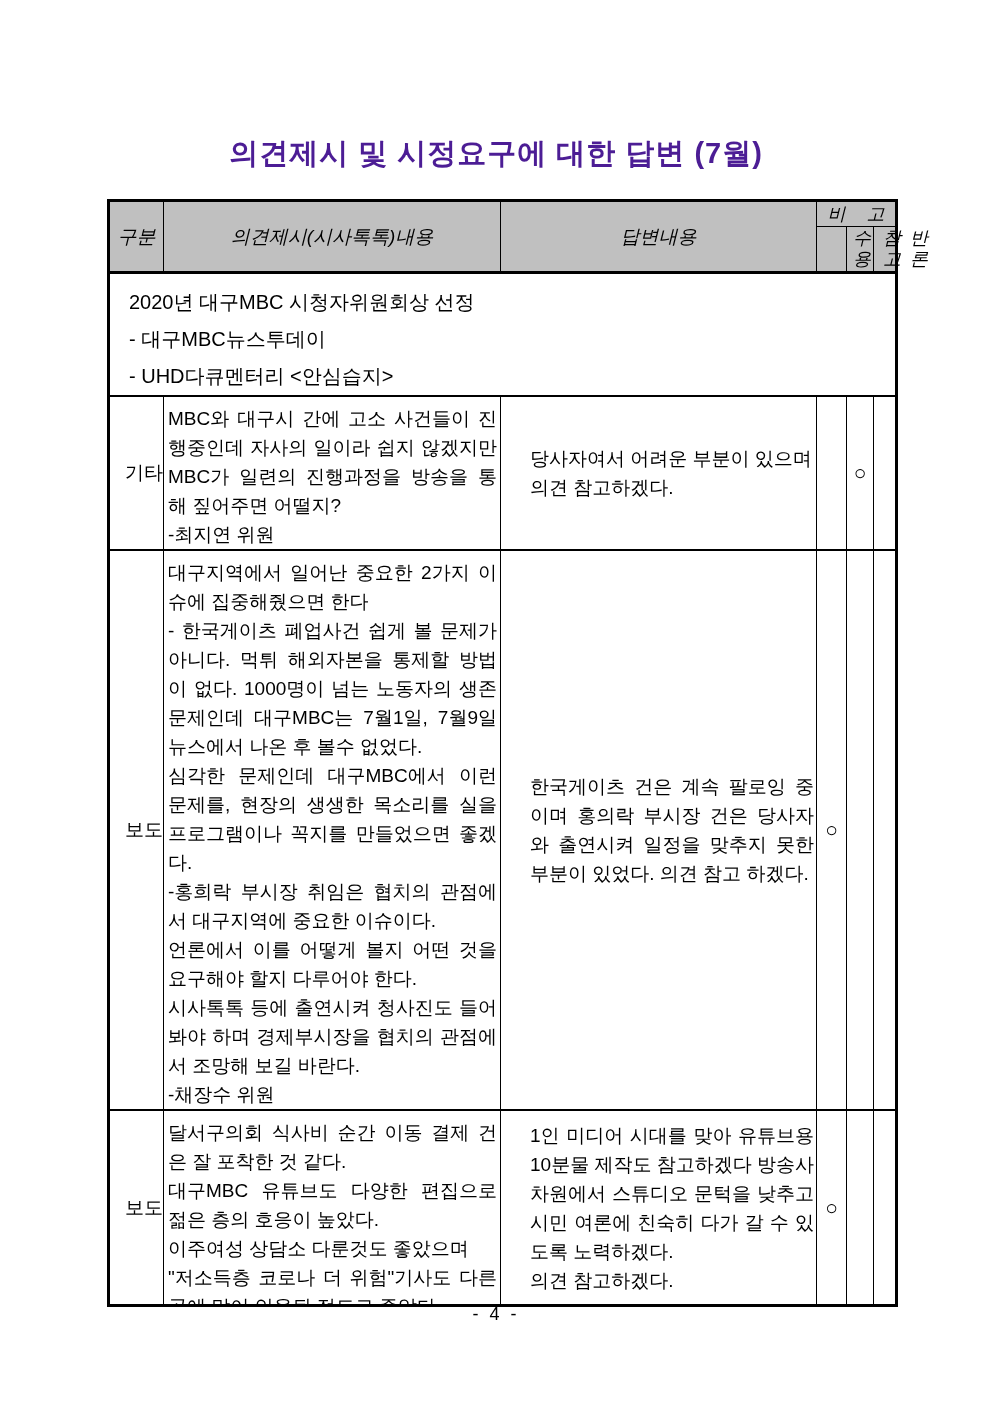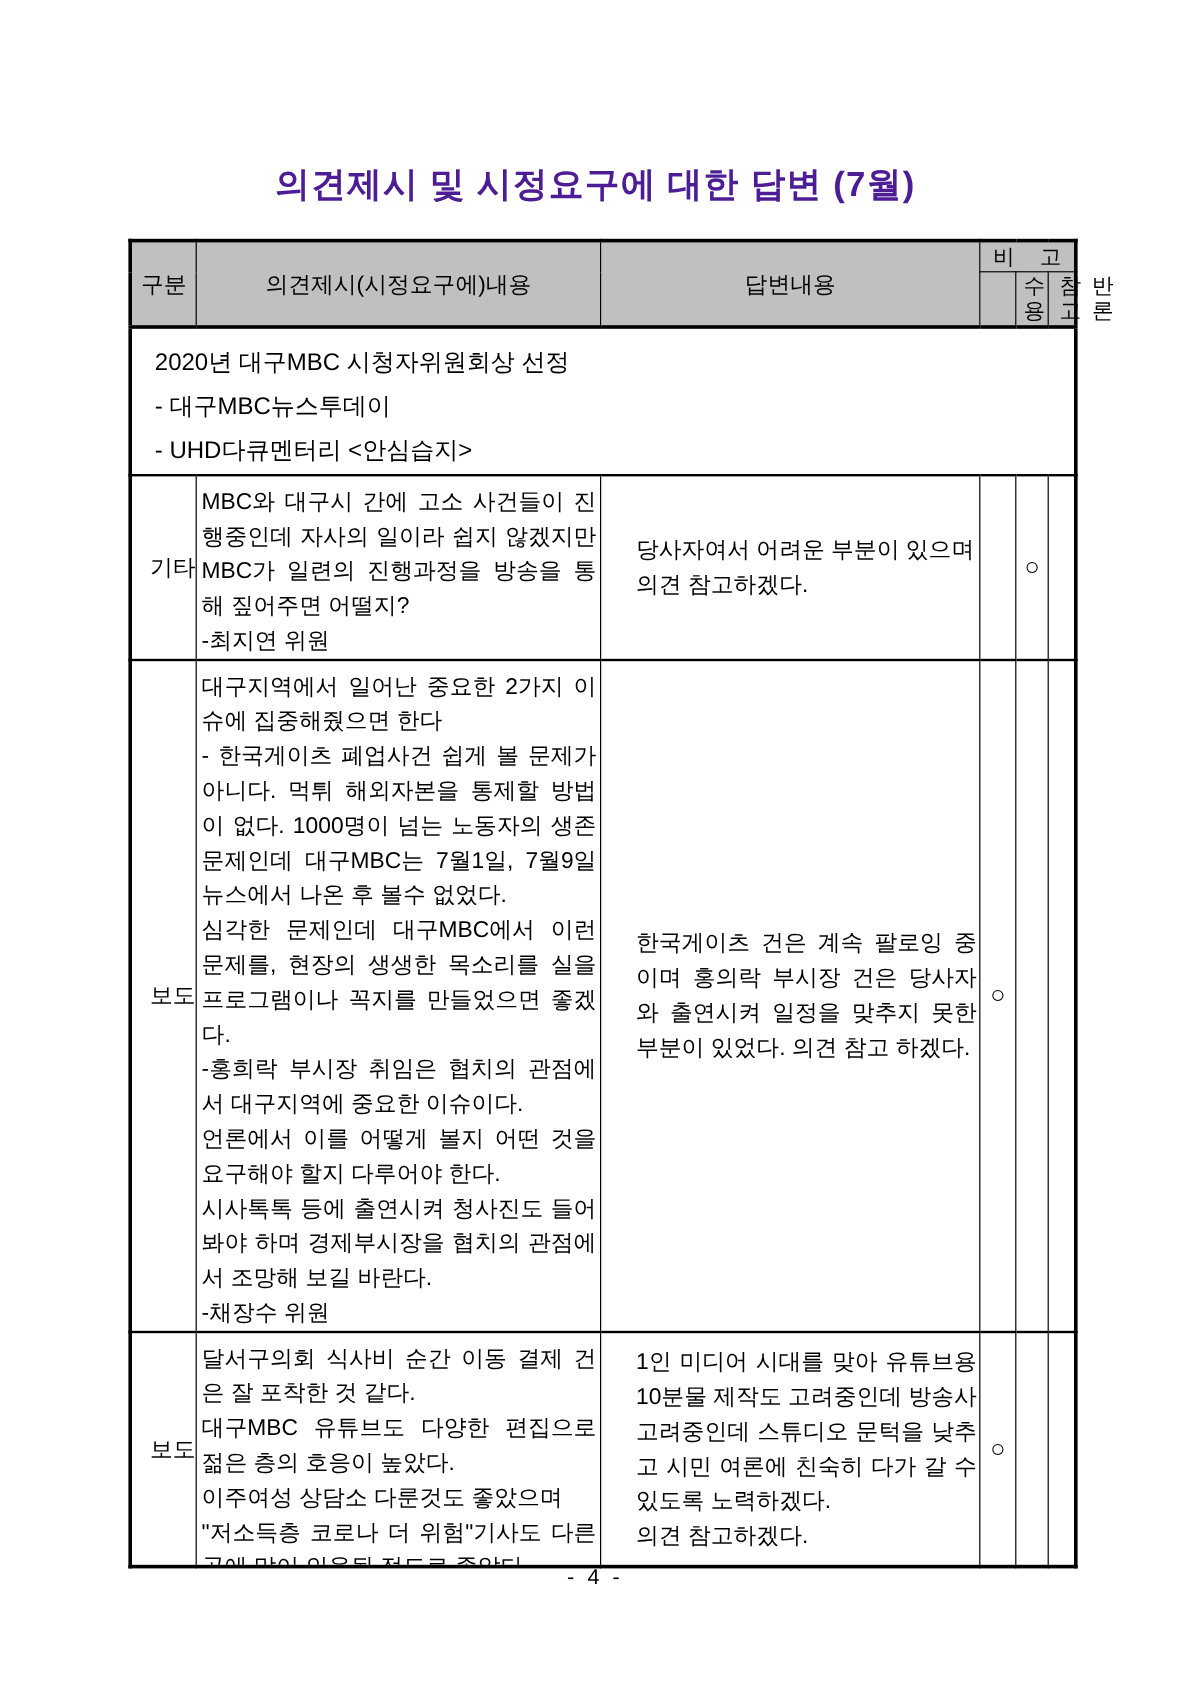--- a/index.html
+++ b/index.html
@@ -33,20 +33,21 @@
   }
   .doc-table th, .doc-table td {
     border: 1px solid #000;
     font-size: 19px;
     vertical-align: middle;
   }
   .doc-table th {
     background: #c0c0c0;
     font-weight: normal;
     text-align: center;
+    font-style: italic;
   }
   tr.h1 { height: 26px; }
   tr.h2 { height: 45px; }
   th.c-remark { word-spacing: 16px; border-bottom-width: 1px; font-size: 18px; }
   th.c-sub {
     font-size: 18px;
     line-height: 21px;
     word-break: break-all;
     padding: 1px 5px;
   }
@@ -116,21 +117,21 @@
       <col style="width:55px">
       <col style="width:337px">
       <col style="width:316px">
       <col style="width:30px">
       <col style="width:27px">
       <col style="width:23px">
     </colgroup>
     <tbody>
       <tr class="h1">
         <th class="c-cat" rowspan="2">구분</th>
-        <th class="c-op" rowspan="2">의견제시(시정요구에)내용</th>
+        <th class="c-op" rowspan="2">의견제시(시사톡톡)내용</th>
         <th class="c-ans" rowspan="2">답변내용</th>
         <th class="c-remark" colspan="3">비 고</th>
       </tr>
       <tr class="h2">
         <th class="c-sub">수용</th>
         <th class="c-sub">참고</th>
         <th class="c-sub">반론</th>
       </tr>
 
       <tr class="award">
@@ -178,21 +179,21 @@
       <tr class="r r2">
         <td class="cat">보도</td>
         <td class="op">
           <div class="optext">달서구의회 식사비 순간 이동 결제 건은 잘 포착한 것 같다.
 대구MBC 유튜브도 다양한 편집으로 젊은 층의 호응이 높았다.
 이주여성 상담소 다룬것도 좋았으며
 "저소득층 코로나 더 위험"기사도 다른 곳에 많이 인용될 정도로 좋았다.
 의견 참고하겠다.</div>
         </td>
         <td class="ans">
-          <div class="anstext">1인 미디어 시대를 맞아 유튜브용 10분물 제작도 고려중인데 방송사 고려중인데 스튜디오 문턱을 낮추고 시민 여론에 친숙히 다가 갈 수 있도록 노력하겠다.
+          <div class="anstext">1인 미디어 시대를 맞아 유튜브용 10분물 제작도 참고하겠다 방송사 차원에서 스튜디오 문턱을 낮추고 시민 여론에 친숙히 다가 갈 수 있도록 노력하겠다.
 의견 참고하겠다.</div>
         </td>
         <td class="mark">○</td>
         <td class="mark"></td>
         <td class="mark"></td>
       </tr>
     </tbody>
   </table>
 
   <div class="footer">- 4 -</div>

